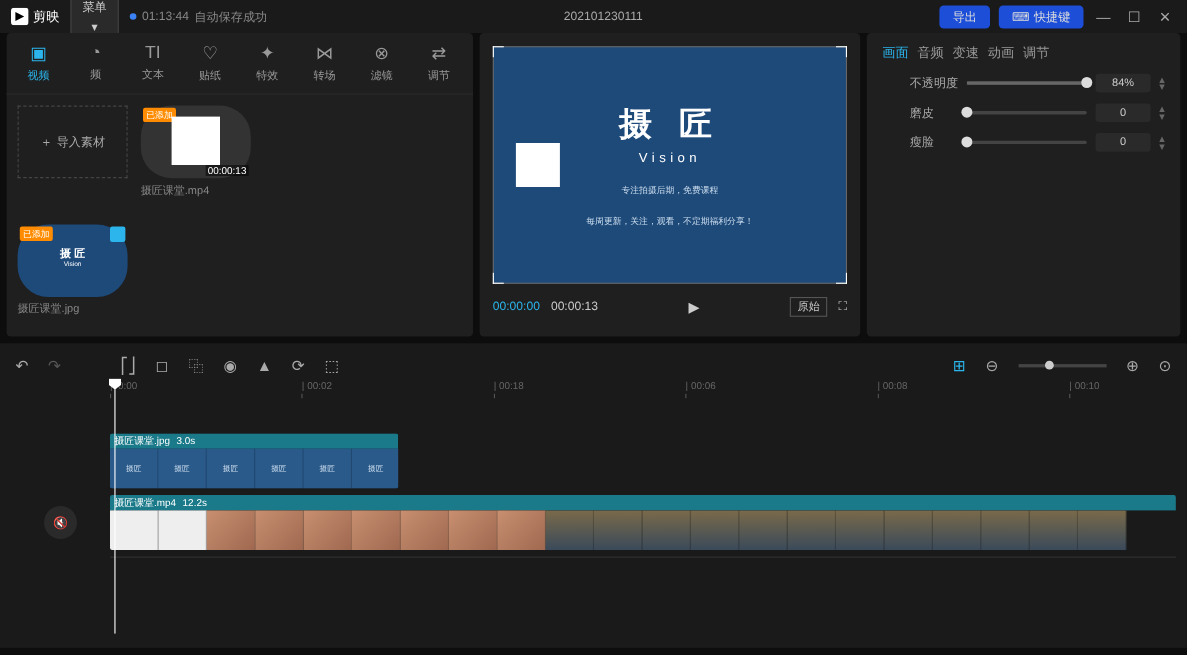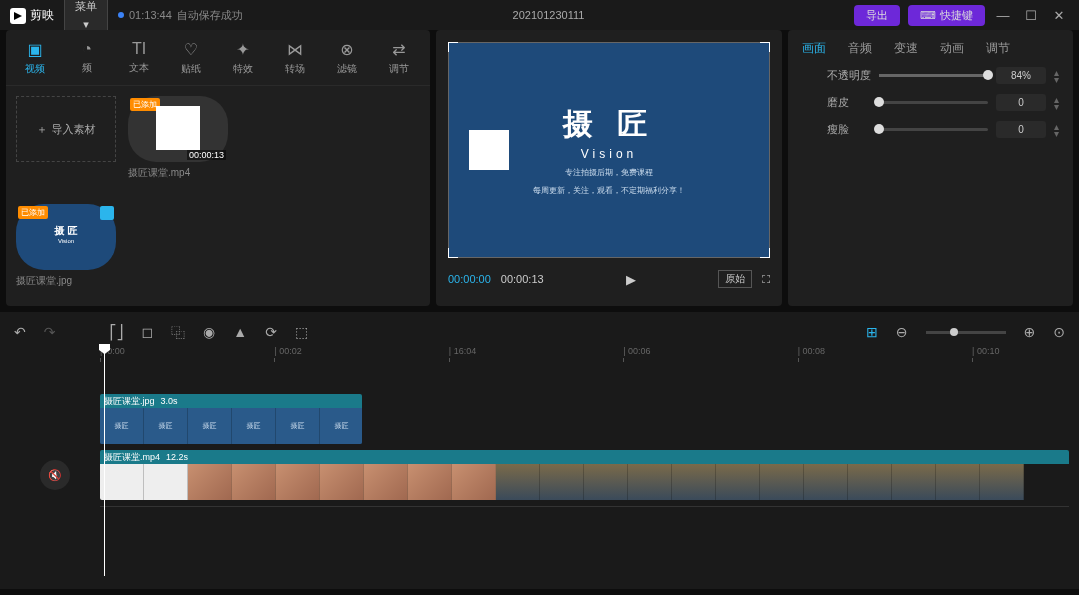--- a/index.html
+++ b/index.html
@@ -1,26 +1,26 @@
 <!DOCTYPE html>
 <html><head>
 <meta charset="utf-8">
 <style>
 * { margin:0; padding:0; box-sizing:border-box; font-family:"Microsoft YaHei",sans-serif; }
 body { background:#0d0d0d; color:#ccc; width:1079px; height:595px; overflow:hidden; font-size:11px; }
 
 
 .titlebar { height:30px; background:#1a1a1a; display:flex; align-items:center; padding:0 10px; gap:10px; }
-.titlebar .logo { display:flex; align-items:flex-end; gap:4px; font-size:12px; color:#fff; }
+.titlebar .logo { display:flex; align-items:flex-start; gap:4px; font-size:12px; color:#fff; }
 .titlebar .menu-btn { background:#2a2a2a; border:1px solid #444; padding:2px 10px; border-radius:3px; font-size:11px; color:#ccc; display:flex; align-items:center; gap:4px;flex-direction:column; }
 .titlebar .autosave { color:#888; font-size:11px; display:flex; gap:5px; align-items:center; }
 .titlebar .dot{ width:6px;height:6px;background:#3b82f6;border-radius:50%; }
 .titlebar .proj { flex:1; text-align:center; color:#aaa; }
 .titlebar .right { display:flex; gap:8px; align-items:center; }
-.titlebar .pill { background:#6d28d9; padding:3px 12px; border-radius:4px; font-size:11px; color:#ddd; display:flex; align-items:center; gap:4px; }
+.titlebar .pill { background:#1d4ed8; padding:3px 12px; border-radius:4px; font-size:11px; color:#ddd; display:flex; align-items:center; gap:4px; }
 .winbtn { width:20px; text-align:center; color:#aaa; font-size:13px; }
 
 
 .main { display:flex; height:282px; gap:6px; padding:0 6px 6px 6px; }
 .panel { background:#1f1f1f; border-radius:4px; }
 
 
 .media-panel { flex:0 0 424px; display:flex; flex-direction:column; }
 .media-tabs { height:56px; display:flex; align-items:center; gap:14px; padding:0 10px; border-bottom:1px solid #2a2a2a; }
 .mtab { display:flex; flex-direction:column; align-items:center; gap:3px; font-size:10px; color:#999; width:38px; cursor:pointer; }
@@ -44,31 +44,31 @@
 
 .preview-panel { flex:0 0 346px; display:flex; flex-direction:column; padding:12px; }
 .preview-canvas { flex:1; background:#1e4a7a; position:relative; border:1px solid #666; display:flex; flex-direction:column; align-items:center; justify-content:center; color:#fff; }
 .handle { position:absolute; width:10px; height:10px; border:1px solid #fff; }
 .handle.tl{top:-1px;left:-1px;border-right:none;border-bottom:none;}
 .handle.tr{top:-1px;right:-1px;border-left:none;border-bottom:none;}
 .handle.bl{bottom:-1px;left:-1px;border-right:none;border-top:none;}
 .handle.br{bottom:-1px;right:-1px;border-left:none;border-top:none;}
 .preview-title { font-size:30px; font-weight:bold; letter-spacing:8px; }
 .preview-sub { font-size:12px; letter-spacing:4px; margin-top:2px; }
-.preview-small { font-size:8px; color:#cde; margin-top:6px; line-height:1.5; }
+.preview-small { font-size:8px; color:#cde; margin-top:17px; line-height:1.5; }
 .qr { position:absolute; left:20px; top:50%; transform:translateY(-50%); width:40px; height:40px; background:#fff; }
 .preview-ctrl { height:30px; display:flex; align-items:center; gap:10px; color:#2bb5ec; font-size:11px; margin-top:6px; }
 .preview-ctrl .t2 { color:#ccc; }
 .preview-ctrl .spacer { flex:1; }
 .preview-ctrl .ratio { border:1px solid #555; padding:1px 6px; font-size:10px; color:#ccc; }
 .play-icon { color:#ccc; font-size:13px; }
 
 
 .props-panel { flex:1; padding:10px 14px; display:flex; flex-direction:column; gap:10px; overflow:hidden; }
-.prop-tabs { display:flex; gap:22px; font-size:12px; color:#999; }
+.prop-tabs { display:flex; gap:8px; font-size:12px; color:#999; }
 .prop-tabs .ptab { cursor:pointer; }
 .prop-tabs .ptab.active { color:#2bb5ec; }
 .sub-tabs { display:flex; margin-top:4px; }
 .sub-tabs .stab { flex:1; text-align:center; padding:5px 0; background:#333; font-size:11px; color:#ddd; cursor:pointer; }
 .sub-tabs .stab.dim { background:#262626; color:#666; }
 .prop-row { display:flex; align-items:center; gap:8px; font-size:11px; }
 .prop-row .lbl { width:44px; color:#aaa;margin-left:25px; }
 .slider { flex:1; height:3px; background:#444; position:relative; border-radius:2px; }
 .slider .fill { position:absolute; height:100%; background:#888; left:0; }
 .slider .knob { position:absolute; width:10px; height:10px; background:#ddd; border-radius:50%; top:-4px; transform:translateX(-50%); }
@@ -287,21 +287,21 @@
         <div class="knob"></div>
       </div>
     <span class="tbtn">⊕</span>
     <span class="tbtn">⊙</span>
   </div>
 
   <div class="ruler">
     <div class="playhead" style="left:4px;"></div>
     <div class="tick" style="left:0%;"><span>|</span><span>00:00</span></div>
     <div class="tick" style="left:18%;"><span>| </span><span>00:02</span></div>
-    <div class="tick" style="left:36%;"><span>| </span><span>16:04</span></div>
+    <div class="tick" style="left:36%;"><span>| </span><span>00:18</span></div>
     <div class="tick" style="left:54%;"><span>| </span><span>00:06</span></div>
     <div class="tick" style="left:72%;"><span>| </span><span>00:08</span></div>
     <div class="tick" style="left:90%;"><span>| </span><span>00:10</span></div>
   </div>
 
   <div class="tracks">
 
     <div class="track" style="margin-top:30px;">
       <div class="clip" style="left:0;width:262px;">
         <div class="clip-header">

